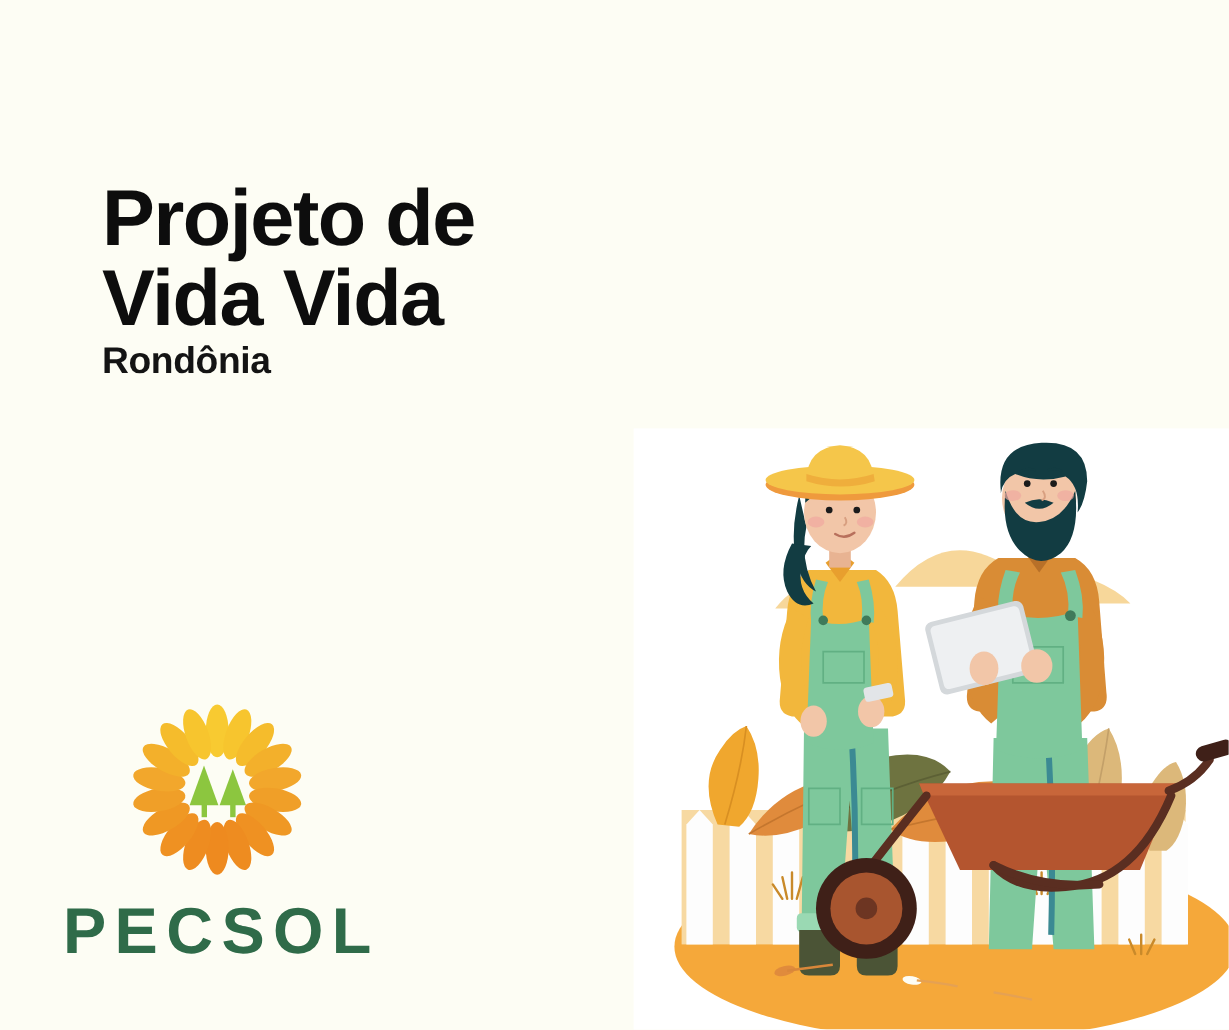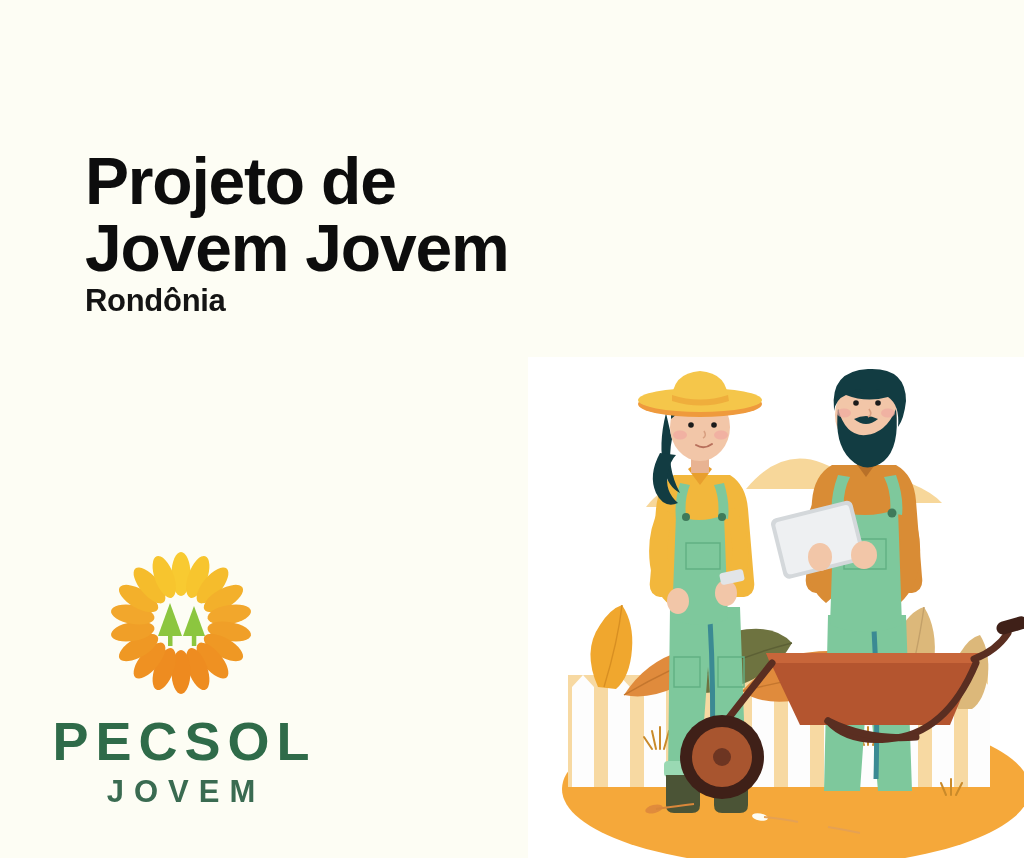--- a/index.html
+++ b/index.html
@@ -41,21 +41,21 @@
     font-size: 31px;
     font-weight: bold;
     color: #141414;
     letter-spacing: -0.3px;
   }
 
   
   .logo-block {
     position: absolute;
     left: 36px;
-    top: 548px;
+    top: 583px;
     width: 290px;
     text-align: center;
   }
   .sunflower-wrap {
     width: 150px;
     height: 150px;
     margin: 0 auto;
     position: relative;
   }
   .sunflower-wrap svg { display: block; }
@@ -90,21 +90,21 @@
   }
   .illus-panel svg { display: block; }
 </style>
 </head>
 <body>
 
 <div class="slide">
 
   <div class="title-block">
     <div class="title-line">Projeto de</div>
-    <div class="title-line">Jovem Jovem</div>
+    <div class="title-line">Vida Vida</div>
     <div class="subtitle">Rondônia</div>
   </div>
 
   <div class="logo-block">
 
     <div class="sunflower-wrap">
       <svg width="150" height="150" viewBox="0 0 150 150" aria-hidden="true">
         <g>
 
           <g transform="rotate(0 75 75)">
@@ -167,21 +167,20 @@
           <polygon points="64,55 76,88 52,88" fill="#8cc63f"></polygon>
           <rect x="62" y="86" width="4.5" height="12" fill="#8cc63f"></rect>
 
           <polygon points="88,58 99,88 77,88" fill="#8cc63f"></polygon>
           <rect x="85.8" y="86" width="4.5" height="12" fill="#8cc63f"></rect>
         </g>
       </svg>
     </div>
 
     <div class="logo-word">PECSOL</div>
-    <div class="logo-sub">JOVEM</div>
   </div>
 
   <div class="illus-panel">
     <svg width="496" height="501" viewBox="0 0 496 501" aria-hidden="true">
 
       <rect x="0" y="0" width="496" height="501" fill="#ffffff"></rect>
 
       <g>
         <path d="M118 150 q22 -28 48 -18 q20 8 30 18 z" fill="#f7d79a"></path>
         <path d="M218 132 q35 -42 76 -26 q28 11 40 26 z" fill="#f7d79a"></path>

